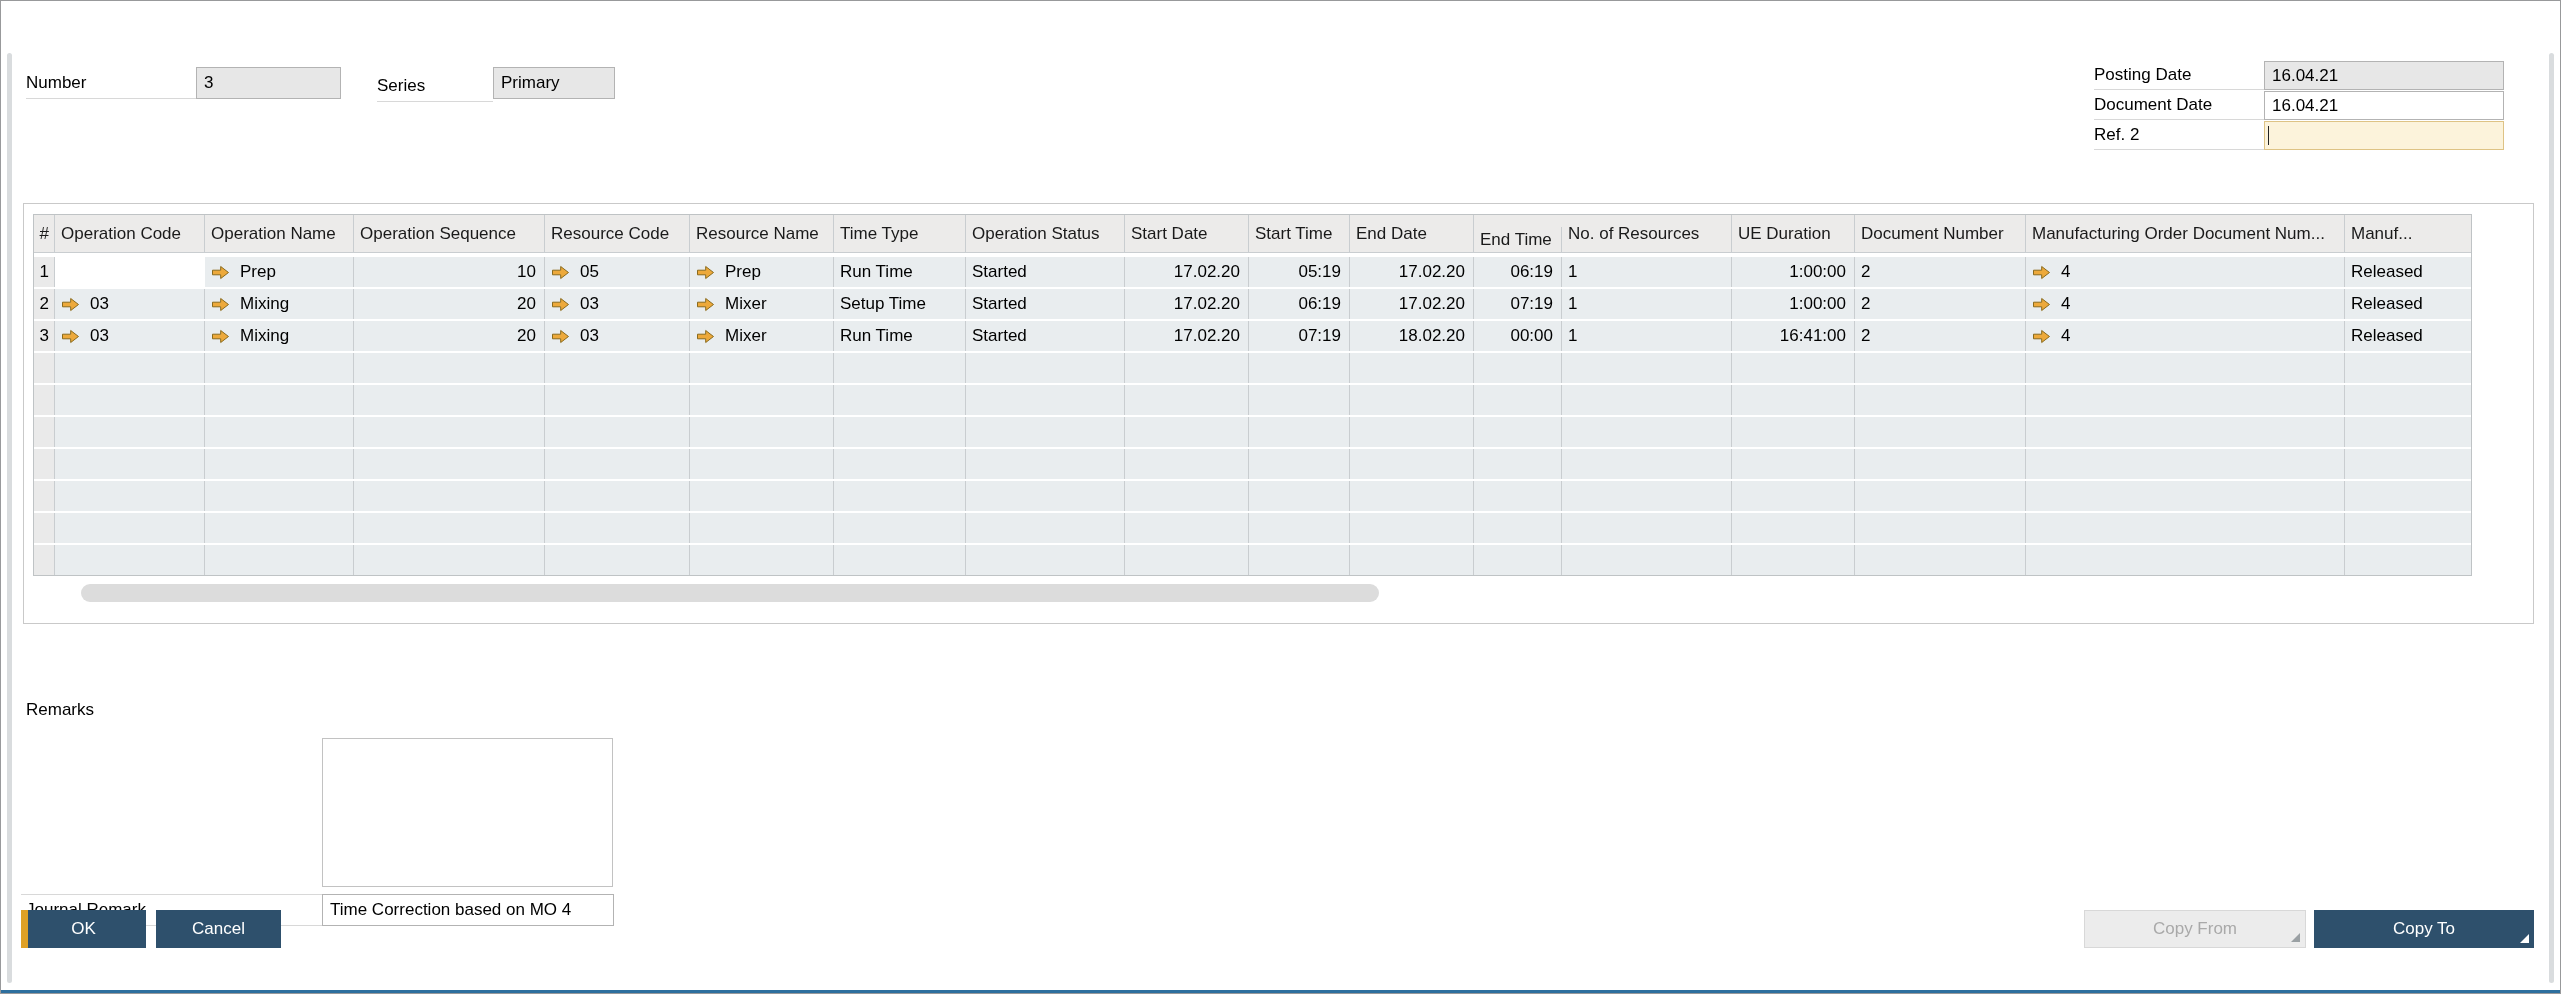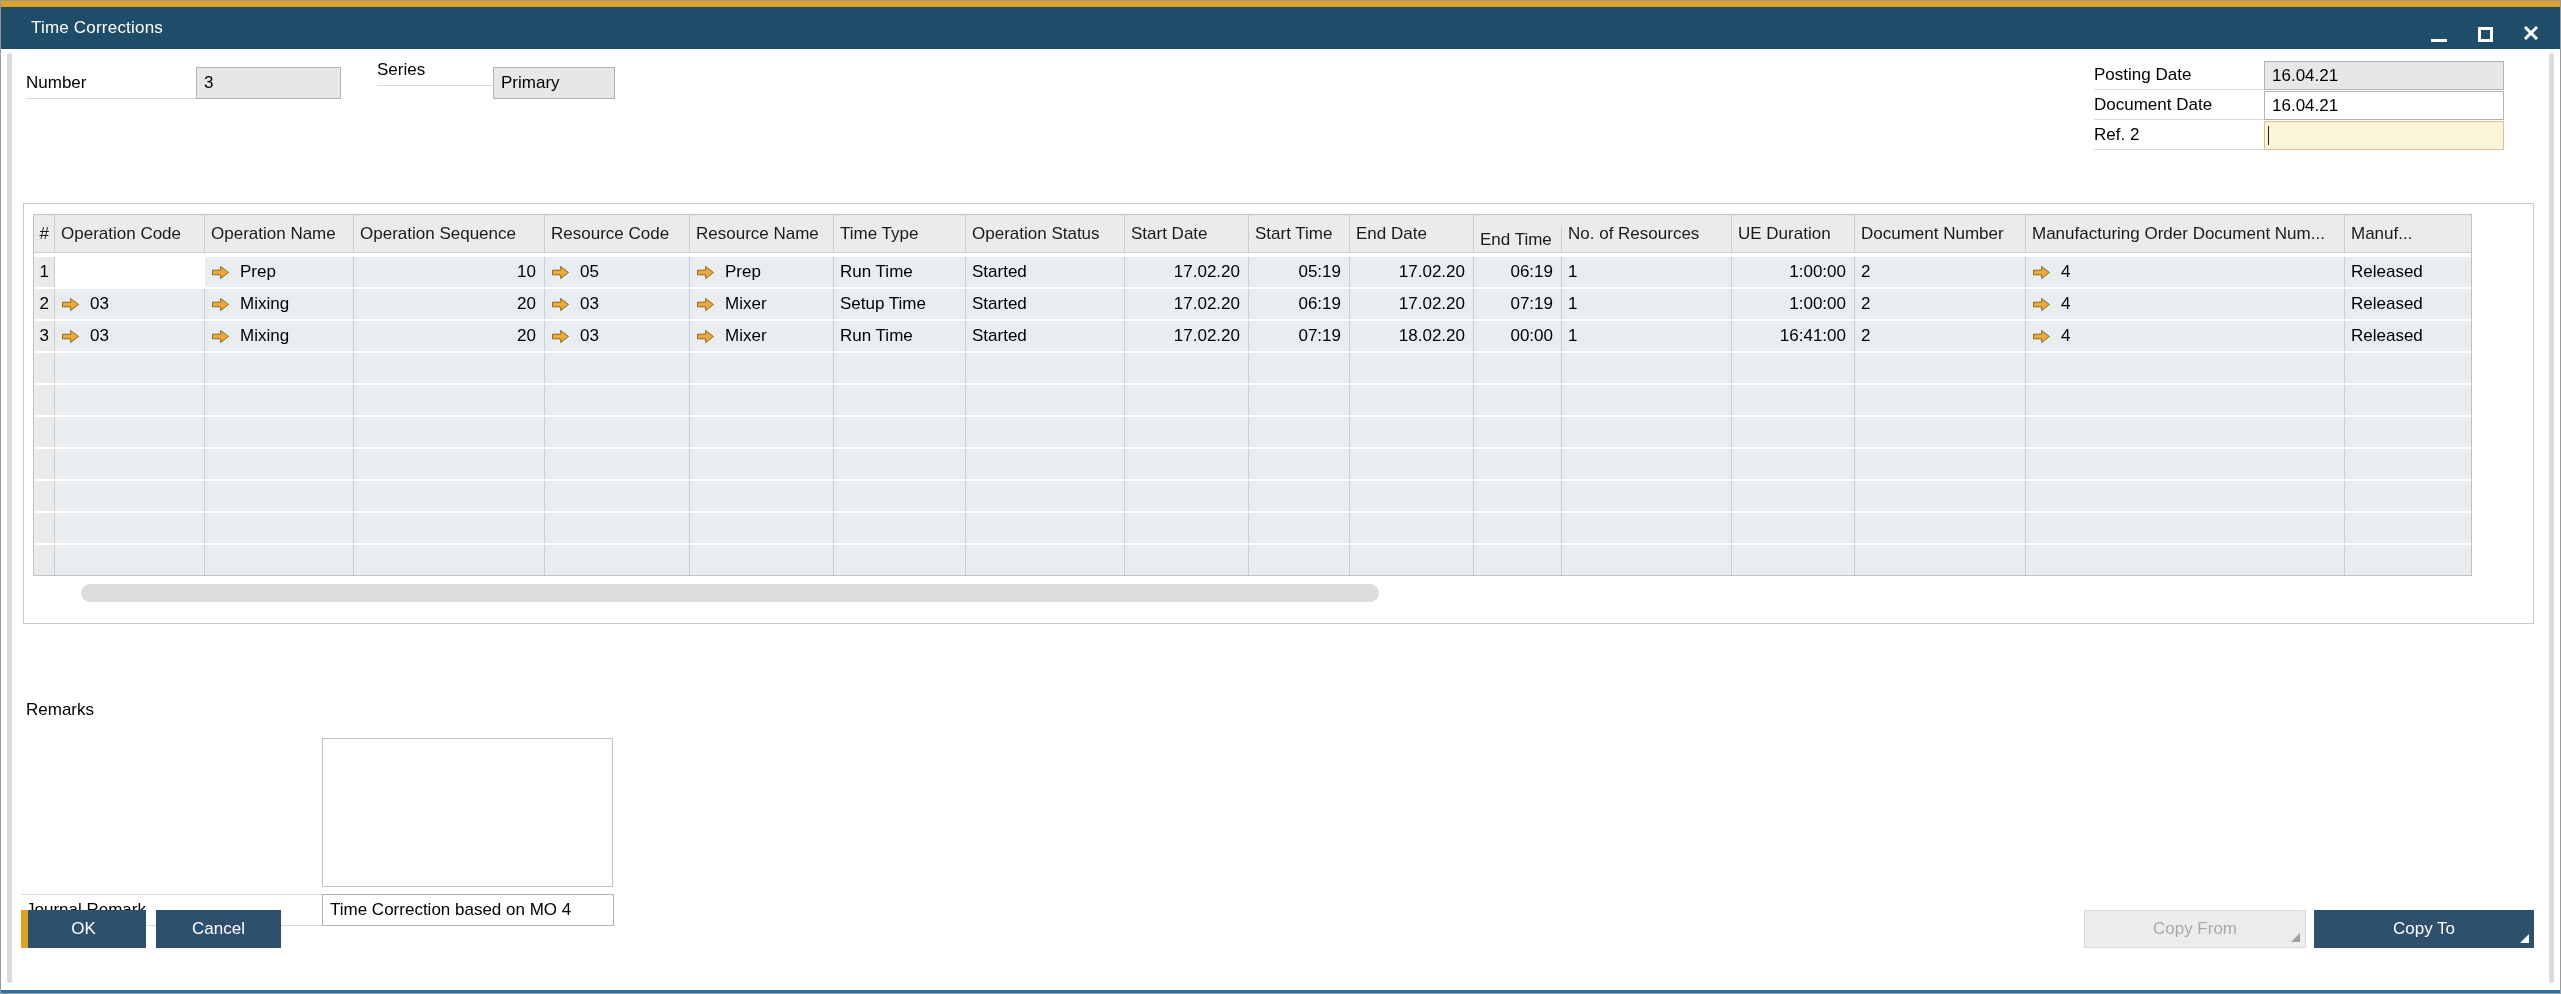--- a/index.html
+++ b/index.html
@@ -42,21 +42,21 @@
 
   
   .flabel{position:absolute;display:flex;align-items:center;border-bottom:1px solid var(--label-underline);white-space:nowrap}
   .ffield{position:absolute;display:flex;align-items:center;padding-left:7px;border:1px solid var(--field-border);background:#fff;white-space:nowrap;overflow:hidden}
   .ffield.readonly{background:var(--field-readonly-bg)}
   .ffield.ref2{background:var(--ref2-bg);border-color:var(--ref2-border)}
   .caret{width:1px;height:19px;background:#222;margin-left:1px}
 
   #lbl-number{left:25px;top:66px;width:170px;height:32px}
   #fld-number{left:195px;top:66px;width:145px;height:32px}
-  #lbl-series{left:376px;top:53px;width:116px;height:32px}
+  #lbl-series{left:376px;top:69px;width:116px;height:32px}
   #fld-series{left:492px;top:66px;width:122px;height:32px}
 
   #lbl-posting{left:2093px;top:60px;width:170px;height:29px}
   #fld-posting{left:2263px;top:60px;width:240px;height:29px}
   #lbl-docdate{left:2093px;top:90px;width:170px;height:29px}
   #fld-docdate{left:2263px;top:90px;width:240px;height:29px}
   #lbl-ref2{left:2093px;top:120px;width:170px;height:29px}
   #fld-ref2{left:2263px;top:120px;width:240px;height:29px;padding-left:2px}
 
   
@@ -97,34 +97,20 @@
   .corner-tri.grey{border-bottom:9px solid #9AA0A3}
   .corner-tri.white{border-bottom:9px solid #FFFFFF}
 
   .bottom-edge{position:absolute;left:0;right:0;bottom:0;height:3px;background:var(--window-bottom-edge)}
 </style>
 </head>
 <body>
 
 <div class="stage">
 
-  <div class="titlebar">
-    <span class="title-text">Time Corrections</span>
-    <div class="win-controls">
-      <span class="win-btn">
-          <span class="glyph-min"></span>
-        </span>
-      <span class="win-btn">
-          <span class="glyph-max"></span>
-        </span>
-      <span class="win-btn">
-          <span class="glyph-close">✕</span>
-        </span>
-    </div>
-  </div>
 
   <div class="edge-strip left"></div>
   <div class="edge-strip right"></div>
 
   <div class="flabel" id="lbl-number">Number</div>
   <div class="ffield readonly" id="fld-number">3</div>
   <div class="flabel" id="lbl-series">Series</div>
   <div class="ffield readonly" id="fld-series">Primary</div>
 
   <div class="flabel" id="lbl-posting">Posting Date</div>

